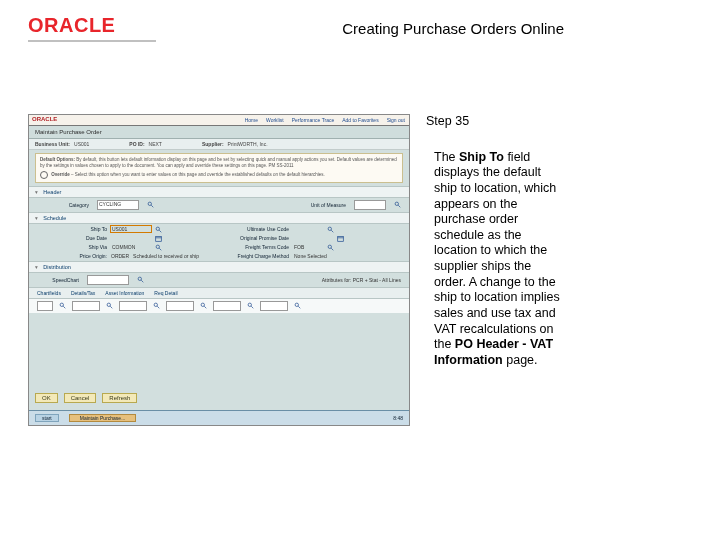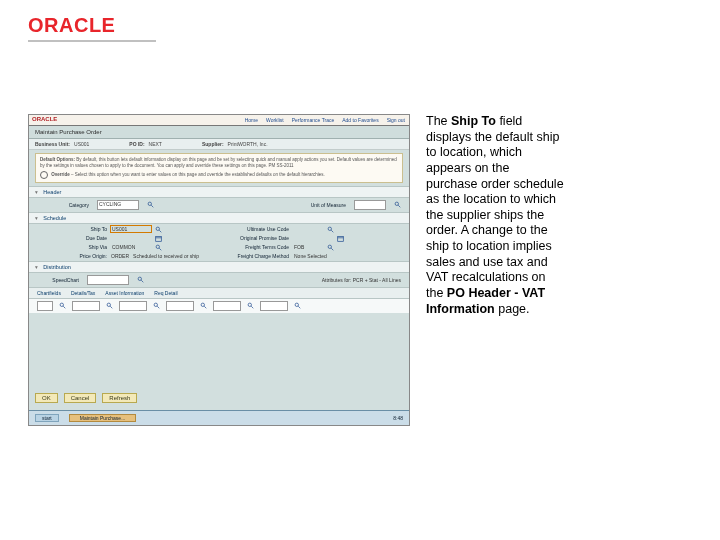--- a/index.html
+++ b/index.html
@@ -82,33 +82,34 @@
   .taskbar {
     position:absolute; left:0; right:0; bottom:0; height:14px;
     background:#cbdde8; border-top:1px solid #6a8fa6;
     display:flex; align-items:center; padding:0 6px; font-size:5px;
     color:#123; gap:10px;
   }
   .taskbar .start { background:#b9d3e4; border:1px solid #7fa4bc; padding:0 6px; }
   .taskbar .task { background:#e6c07d; border:1px solid #b38a3e; padding:0 10px; }
   .right-col { flex:1; font-size:12.5px; color:#000; line-height:1.25; }
   .step { margin-bottom:20px; }
-  .para { max-width:260px; }
+  .para { max-width:260px;margin-left:8px; }
 </style>
 </head>
 <body>
 
 <div class="page">
   <div class="header">
     <div class="logo-block">
       <div class="oracle-logo">
         <span class="oracle-word">ORACLE</span>
       </div>
       <div class="logo-rule"></div>
     </div>
+    <div class="doc-title">Creating Purchase Orders Online</div>
   </div>
 
   <div class="body">
 
     <div class="screenshot-panel">
       <div class="topbar">
         <span class="tinylogo">ORACLE</span>
         <span>Home</span>
         <span>Worklist</span>
         <span>Performance Trace</span>
@@ -312,18 +313,19 @@
 
       <div class="taskbar">
         <span class="start">start</span>
         <span class="task">Maintain Purchase...</span>
         <span style="flex:1"></span>
         <span>8:48</span>
       </div>
     </div>
 
     <div class="right-col">
+      <div class="step">Step 35</div>
       <div class="para">
         <span>The </span><b>Ship To</b><span> field displays the default ship to location, which appears on the purchase order schedule as the location to which the supplier ships the order. A change to the ship to location implies sales and use tax and VAT recalculations on the </span><b>PO Header - VAT Information</b><span> page.</span>
       </div>
     </div>
   </div>
 </div>
 
 </body></html>

